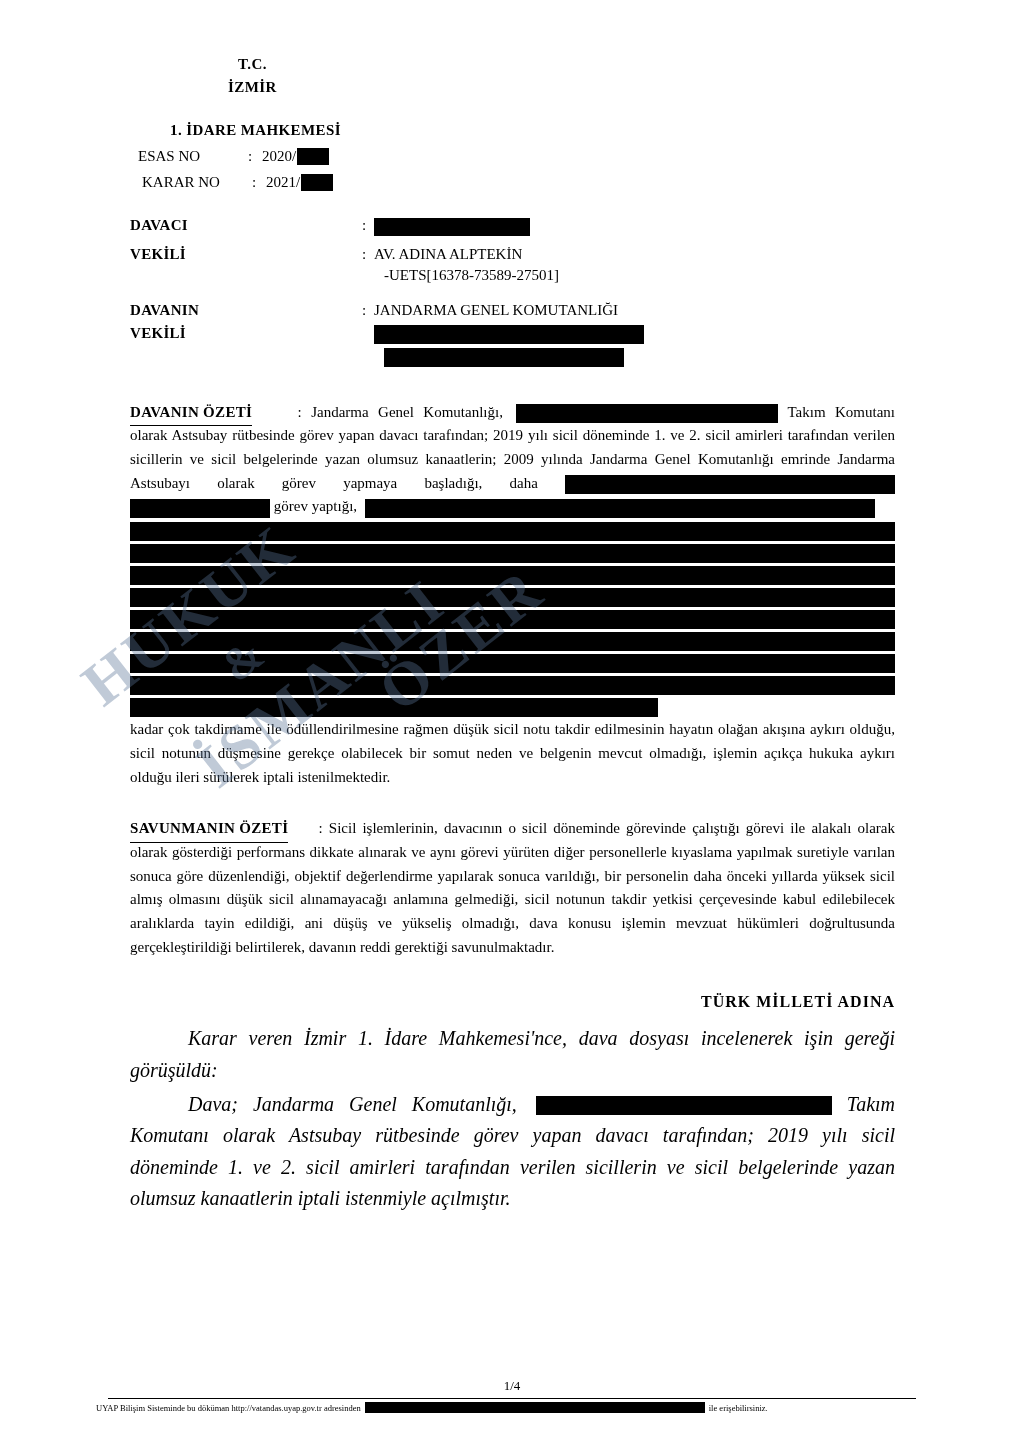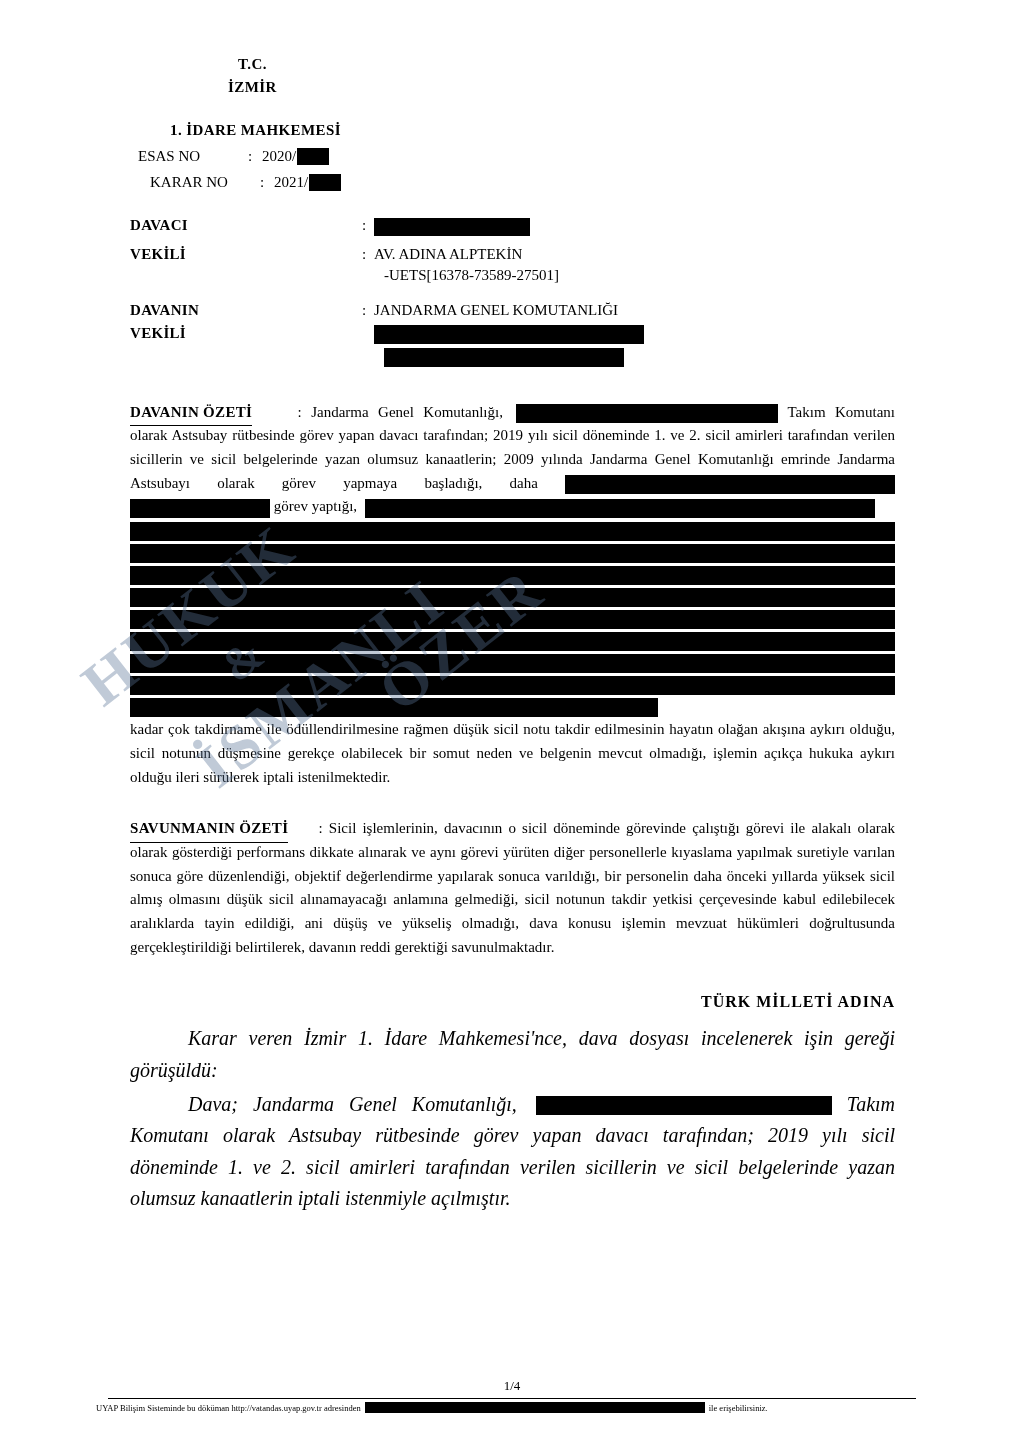--- a/index.html
+++ b/index.html
@@ -164,21 +164,21 @@
     </div>
 
     <div class="case-row">
       <span class="lbl" style="margin-left:8px;width:110px;">ESAS NO</span>
       <span class="colon">:</span>
       <span class="val">2020/</span>
       <span class="redact" style="width:32px;height:17px;margin-left:1px;"></span>
     </div>
 
     <div class="case-row">
-      <span class="lbl" style="margin-left:20px;width:110px;">KARAR NO</span>
+      <span class="lbl" style="margin-left:12px;width:110px;">KARAR NO</span>
       <span class="colon">:</span>
       <span class="val">2021/</span>
       <span class="redact" style="width:32px;height:17px;margin-left:1px;"></span>
     </div>
 
     <div class="party">
 
       <div class="party-row" style="margin-bottom:10px;">
         <span class="lbl dotted">DAVACI</span>
         <span class="colon">:</span>

